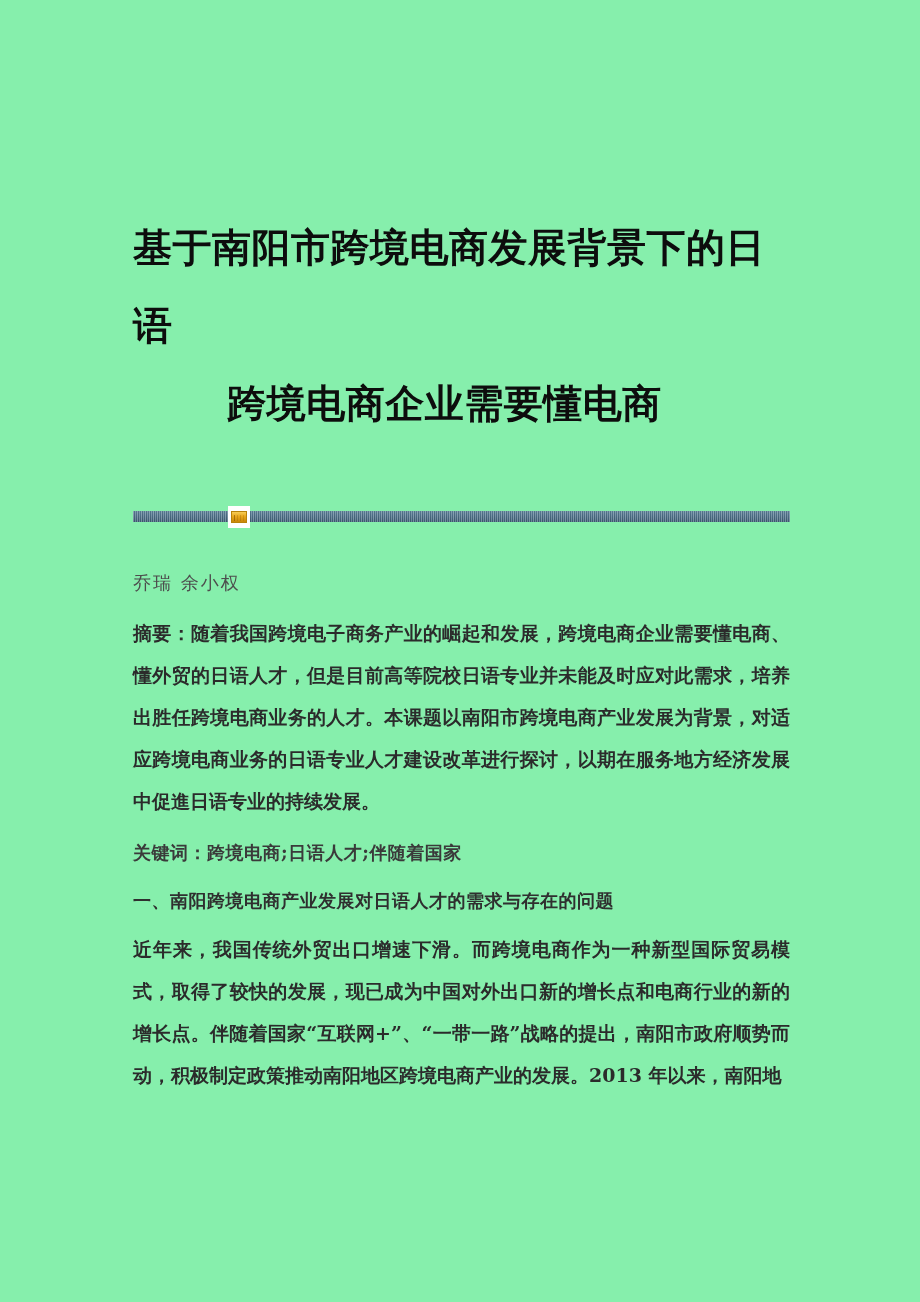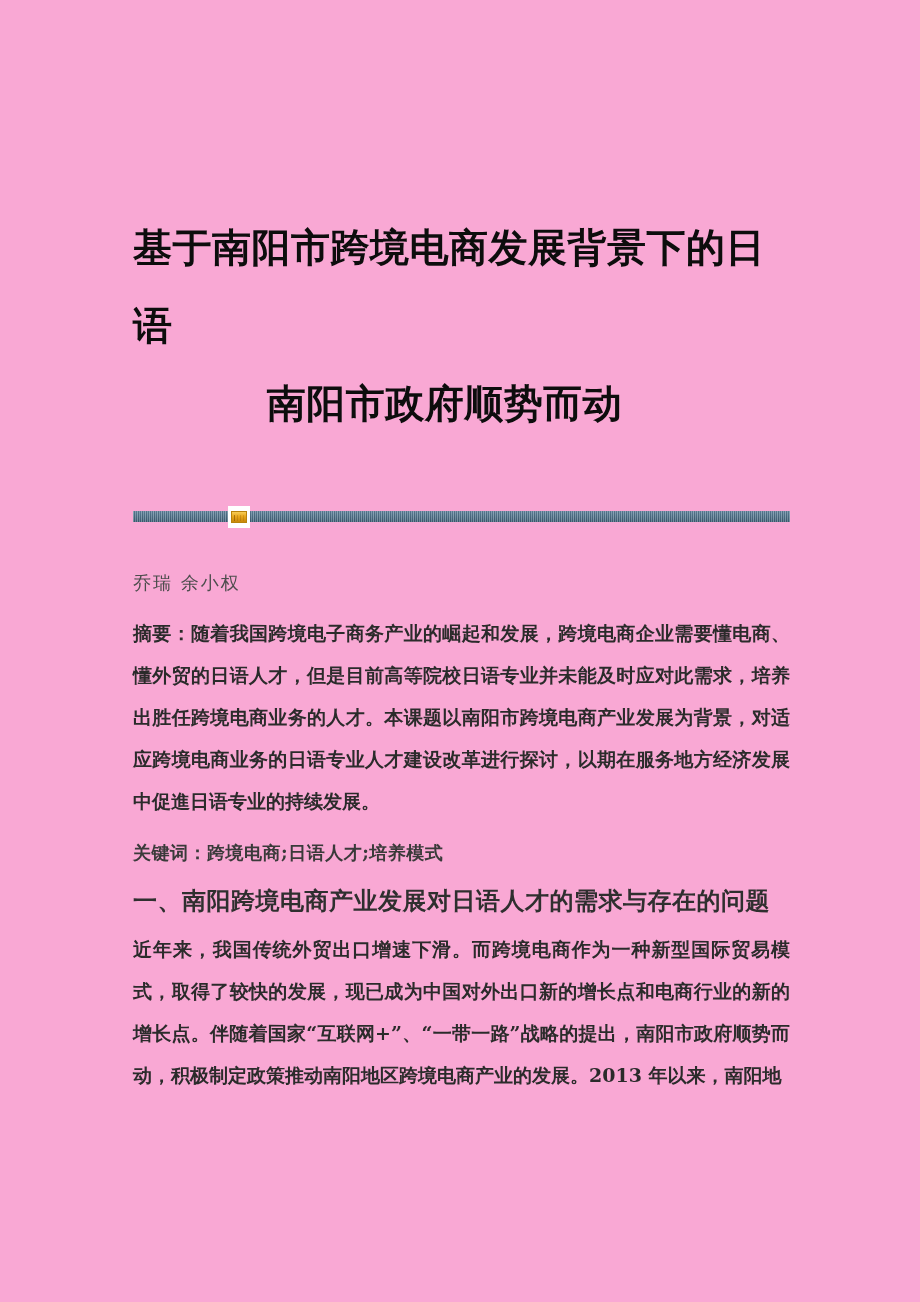--- a/index.html
+++ b/index.html
@@ -15,21 +15,21 @@
     overflow: hidden;
     position: relative;
   }
 
   .page {
     position: absolute;
     left: 0;
     top: 0;
     width: 920px;
     height: 1302px;
-    background: #f9a8d4;
+    background: #86efac;
   }
 
   .content {
     position: absolute;
     left: 133px;
     top: 0;
     width: 657px;
   }
 
   
@@ -121,51 +121,51 @@
   }
   .keywords {
     margin-top: 12px;
     font-size: 18px;
     line-height: 38px;
     color: #3a3a3a;
     letter-spacing: 0.5px;
   }
   .section-heading {
     margin-top: 10px;
-    font-size: 24px;
+    font-size: 18px;
     line-height: 38px;
     color: #2f2f2f;
     letter-spacing: 0.5px;
   }
   .body-para {
     margin-top: 8px;
   }
 </style>
 </head>
 <body>
 
 <div class="page">
   <div class="content">
 
     <div class="doc-title">
       <span class="title-line-1">基于南阳市跨境电商发展背景下的日语</span>
-      <span class="title-line-2">南阳市政府顺势而动</span>
+      <span class="title-line-2">跨境电商企业需要懂电商</span>
     </div>
 
     <div class="divider-wrap">
       <div class="divider-bar"></div>
       <div class="divider-icon">
         <span class="glyph"></span>
       </div>
     </div>
 
     <div class="authors">乔瑞    余小权</div>
 
     <p class="para abstract">摘要：随着我国跨境电子商务产业的崛起和发展，跨境电商企业需要懂电商、懂外贸的日语人才，但是目前高等院校日语专业并未能及时应对此需求，培养出胜任跨境电商业务的人才。本课题以南阳市跨境电商产业发展为背景，对适应跨境电商业务的日语专业人才建设改革进行探讨，以期在服务地方经济发展中促進日语专业的持续发展。</p>
 
-    <p class="para keywords">关键词：跨境电商;日语人才;培养模式</p>
+    <p class="para keywords">关键词：跨境电商;日语人才;伴随着国家</p>
 
     <p class="para section-heading">一、南阳跨境电商产业发展对日语人才的需求与存在的问题</p>
 
     <p class="para body-para">近年来，我国传统外贸出口增速下滑。而跨境电商作为一种新型国际贸易模式，取得了较快的发展，现已成为中国对外出口新的增长点和电商行业的新的增长点。伴随着国家“互联网+”、“一带一路”战略的提出，南阳市政府顺势而动，积极制定政策推动南阳地区跨境电商产业的发展。2013 年以来，南阳地</p>
 
   </div>
 </div>
 
 </body></html>

